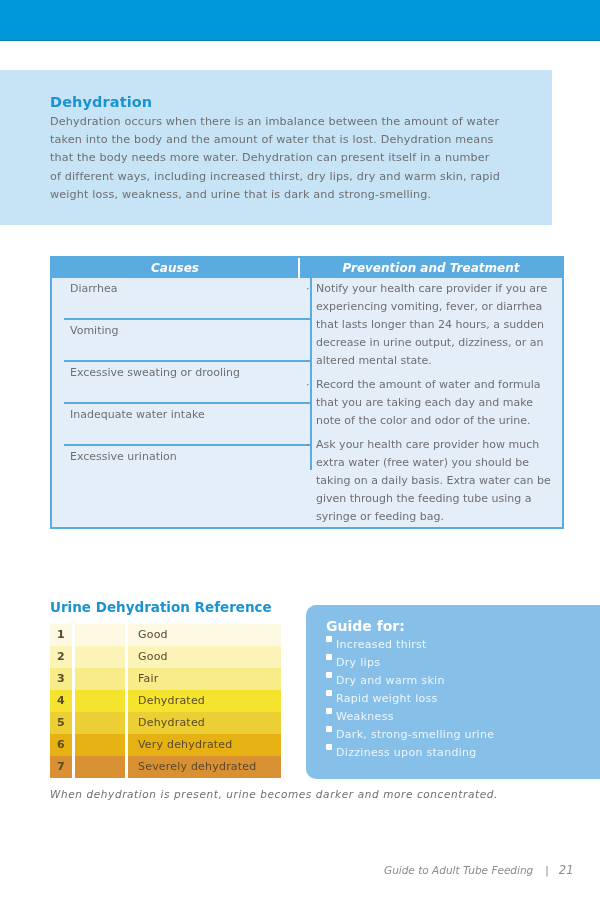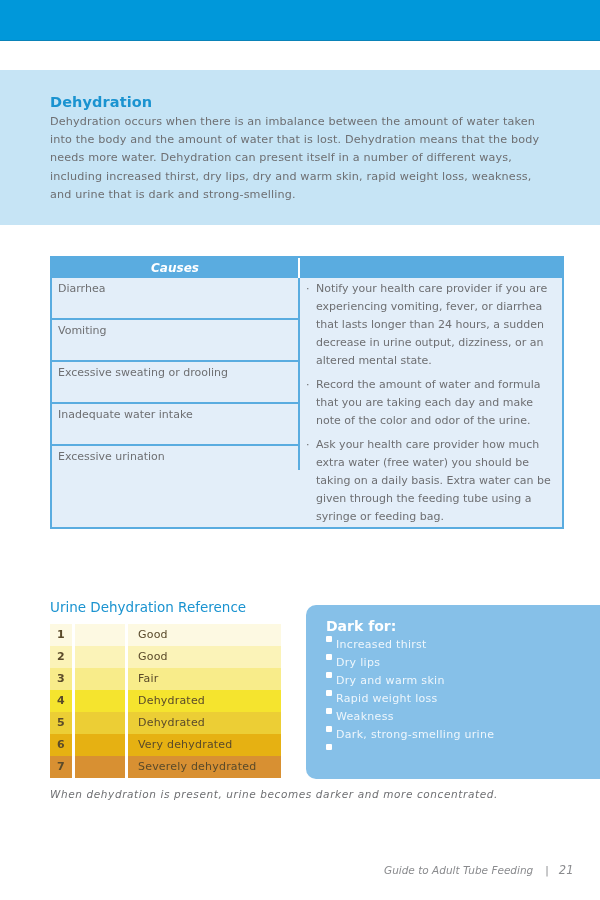--- a/index.html
+++ b/index.html
@@ -5,21 +5,21 @@
     * { margin: 0; padding: 0; box-sizing: border-box; }
     html, body { width: 600px; height: 900px; overflow: hidden; background: #ffffff; }
     body { position: relative; font-family: "DejaVu Sans", sans-serif; }
 
     .top-bar {
       position: absolute; left: 0; top: 0; width: 600px; height: 41px;
       background: #0098da; border-bottom: 1px solid #0a83b8;
     }
 
     .intro-box {
-      position: absolute; left: 0; top: 70px; width: 600px; height: 155px;
+      position: absolute; left: 0; top: 70px; width: 552px; height: 155px;
       background: #c6e4f5;
       padding: 22px 50px 0 50px;
     }
     .intro-title {
       color: #1a93d0; font-size: 14.5px; font-weight: bold; letter-spacing: 0.1px;
       line-height: 20px; margin-bottom: 1px;
     }
     .intro-text {
       color: #6e6f72; font-size: 11.2px; line-height: 18.2px; letter-spacing: 0.15px;
     }
@@ -33,21 +33,21 @@
       background: #5aace0; display: flex;
     }
     .th {
       color: #ffffff; font-size: 12px; font-weight: bold; font-style: italic;
       text-align: center; line-height: 20px;
     }
     .th-causes { width: 248px; border-right: 2px solid #ffffff; }
     .th-prev { flex: 1; }
 
     .causes-col {
-      position: absolute; left: 0; top: 20px; width: 248px; height: 192px;
+      position: absolute; left: 12px; top: 20px; width: 248px; height: 192px;
       border-right: 2px solid #5aace0;
     }
     .cause-cell {
       height: 42px; border-bottom: 2px solid #5aace0;
       color: #6e6f72; font-size: 11px; padding: 4px 0 0 6px; line-height: 14px;
     }
     .cause-cell:last-child { border-bottom: none; height: 39px; }
 
     .prev-col {
       position: absolute; left: 250px; top: 20px; width: 260px; height: 249px;
@@ -55,21 +55,21 @@
     }
     .prev-item {
       display: flex; color: #6e6f72; font-size: 11px; line-height: 18px;
       margin-bottom: 6px;
     }
     .prev-bullet { width: 10px; flex-shrink: 0; text-align: left; }
     .prev-text { flex: 1; }
 
     .urine-title {
       position: absolute; left: 50px; top: 598px;
-      color: #1a93d0; font-size: 13.5px; font-weight: normal; line-height: 18px;
+      color: #1a93d0; font-size: 13.5px; font-weight: bold; line-height: 18px;
     }
     .urine-table {
       position: absolute; left: 50px; top: 624px; width: 231px;
     }
     .urine-row { display: flex; height: 22px; }
     .u-num {
       width: 22px; font-size: 11px; font-weight: bold; color: #5a4a2a;
       padding-left: 7px; line-height: 22px;
     }
     .u-gap { width: 3px; background: #ffffff; }
@@ -116,20 +116,21 @@
 <div class="top-bar"></div>
 
 <section class="intro-box">
   <h2 class="intro-title">Dehydration</h2>
   <p class="intro-text">Dehydration occurs when there is an imbalance between the amount of water taken into the body and the amount of water that is lost. Dehydration means that the body needs more water. Dehydration can present itself in a number of different ways, including increased thirst, dry lips, dry and warm skin, rapid weight loss, weakness, and urine that is dark and strong-smelling.</p>
 </section>
 
 <div class="causes-table">
   <div class="table-header">
     <div class="th th-causes">Causes</div>
+    <div class="th th-prev">Prevention and Treatment</div>
   </div>
   <div class="causes-col">
     <div class="cause-cell">Diarrhea</div>
     <div class="cause-cell">Vomiting</div>
     <div class="cause-cell">Excessive sweating or drooling</div>
     <div class="cause-cell">Inadequate water intake</div>
     <div class="cause-cell">Excessive urination</div>
   </div>
   <div class="prev-col">
     <div class="prev-item">
@@ -197,21 +198,21 @@
       <span class="u-gap"></span>
       <span class="u-swatch" style="background: rgb(216, 144, 50);"></span>
       <span class="u-gap"></span>
       <span class="u-label">Severely dehydrated</span>
     </div>
   </div>
 
 <p class="urine-caption">When dehydration is present, urine becomes darker and more concentrated.</p>
 
 <aside class="lookfor-box">
-  <div class="lookfor-title">Dark for:</div>
+  <div class="lookfor-title">Guide for:</div>
   <div id="lookfor-list">
       <div class="lookfor-item">
         <span class="lookfor-bullet"></span>
         <span>Increased thirst</span>
       </div>
       <div class="lookfor-item">
         <span class="lookfor-bullet"></span>
         <span>Dry lips</span>
       </div>
       <div class="lookfor-item">
@@ -225,20 +226,21 @@
       <div class="lookfor-item">
         <span class="lookfor-bullet"></span>
         <span>Weakness</span>
       </div>
       <div class="lookfor-item">
         <span class="lookfor-bullet"></span>
         <span>Dark, strong-smelling urine</span>
       </div>
       <div class="lookfor-item">
         <span class="lookfor-bullet"></span>
+        <span>Dizziness upon standing</span>
       </div>
     </div>
 </aside>
 
 <footer class="footer">
   <span>Guide to Adult Tube Feeding</span>
   <span class="footer-sep">|</span>
   <span class="footer-page">21</span>
 </footer>
 

